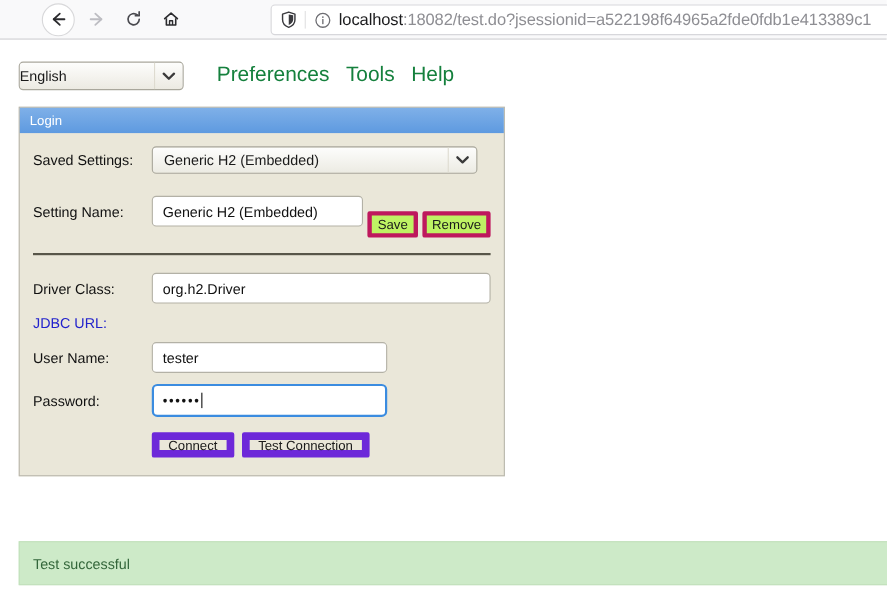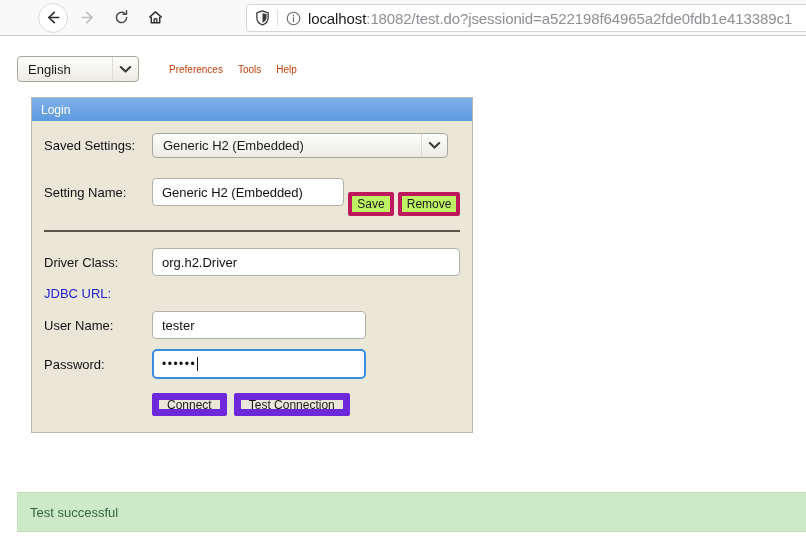--- a/index.html
+++ b/index.html
@@ -70,48 +70,47 @@
     width: 806px; height: 507px;
     background: #ffffff;
   }
 
   
   #toolbar {
     position: absolute; left: 17px; top: 19px;
     display: flex; align-items: center;
   }
   #language-select {
-    width: 122px; height: 26px;
+    width: 150px; height: 26px;
     background: linear-gradient(to bottom, #fdfdfc 0%, #eceae2 100%);
     border: 1px solid #a9a79c;
     border-radius: 4px;
     display: flex; align-items: center;
     position: relative;
     font-size: 13px;
     color: #1a1a1a;
-    padding-left: 10px;
   }
   #language-select .sel-arrow {
     position: absolute; right: 0; top: 0;
     width: 26px; height: 100%;
     display: flex; align-items: center; justify-content: center;
     border-left: 1px solid #dedbd0;
   }
   .nav-link {
-    color: #c2410c;
-    font-size: 10px;
+    color: #15803d;
+    font-size: 19px;
     text-decoration: none;
     margin-left: 15px;
   }
   #nav-link-preferences { margin-left: 30px; }
 
   
   #login-panel {
     position: absolute;
-    left: 31px; top: 60px;
+    left: 17px; top: 60px;
     width: 442px;
     border: 1px solid #b9b7ac;
     background: #eae7d9;
   }
   #login-header {
     height: 23px;
     background: linear-gradient(to bottom, #7fb0e8 0%, #5e9ae0 100%);
     color: #ffffff;
     font-size: 12px;
     display: flex; align-items: center;

